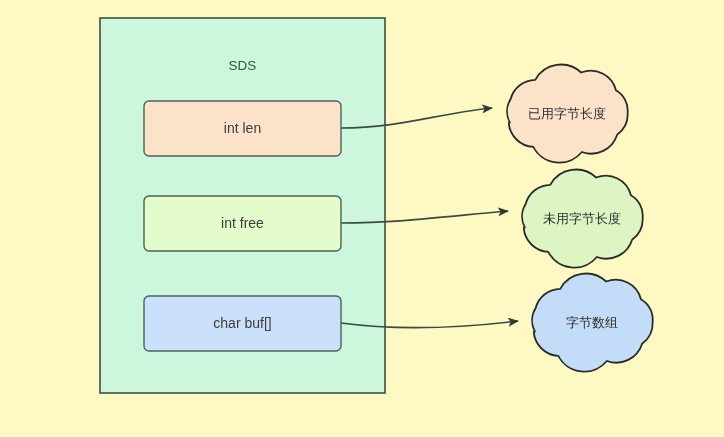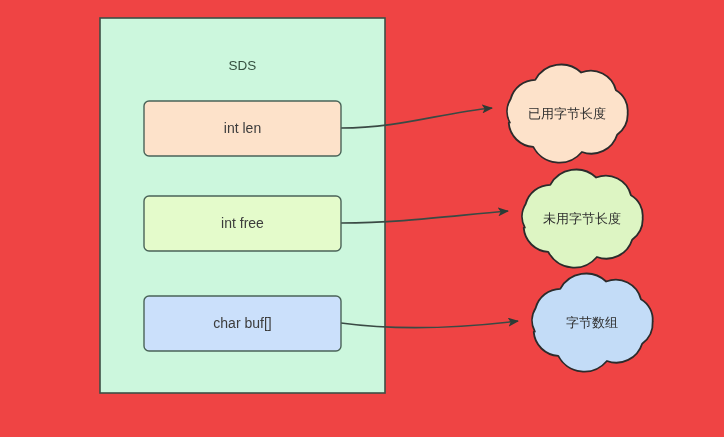--- a/index.html
+++ b/index.html
@@ -8,21 +8,21 @@
     padding: 0;
     background: #ffffff;
   }
   body {
     font-family: "Liberation Sans", "DejaVu Sans", sans-serif;
   }
   #stage {
     position: relative;
     width: 724px;
     height: 437px;
-    background: #ef4444;
+    background: #fef9c3;
     overflow: hidden;
   }
   #diagram-svg {
     position: absolute;
     left: 0;
     top: 0;
     width: 724px;
     height: 437px;
   }
   .node-text {

